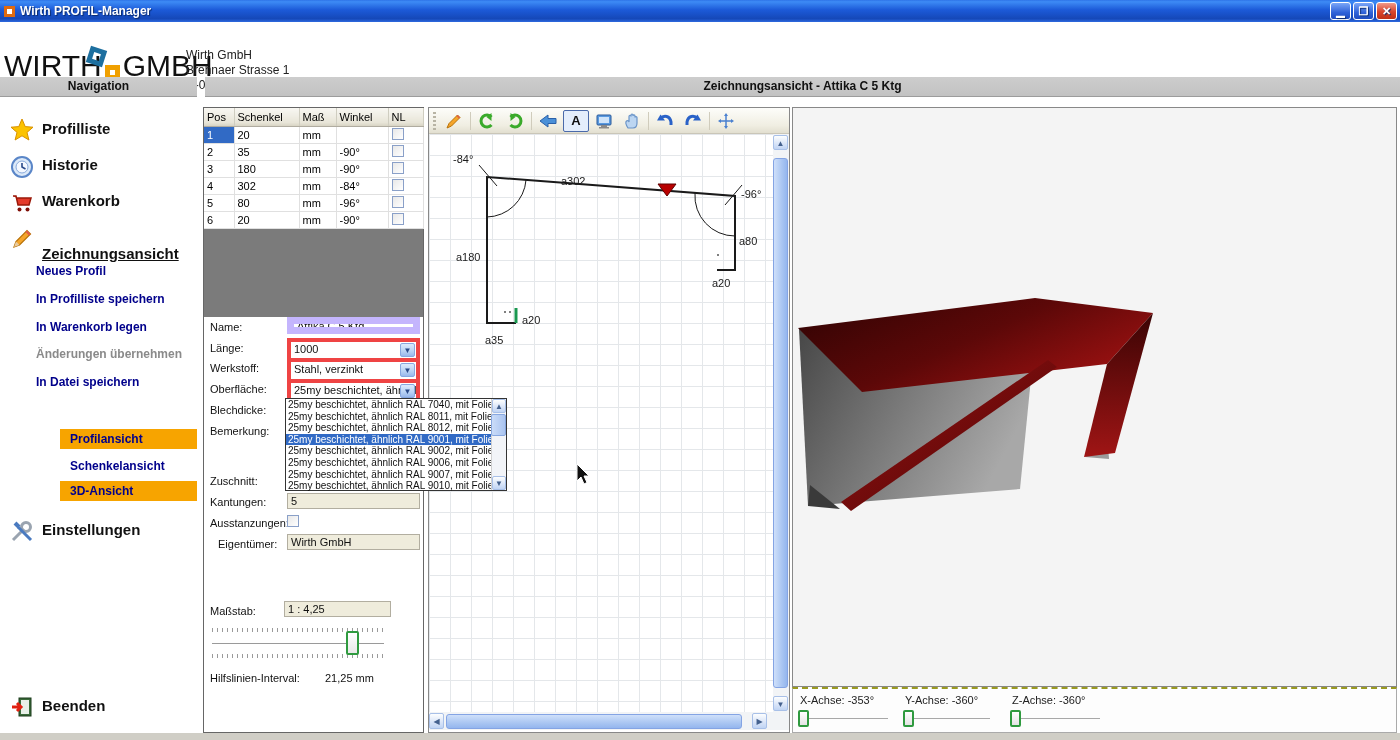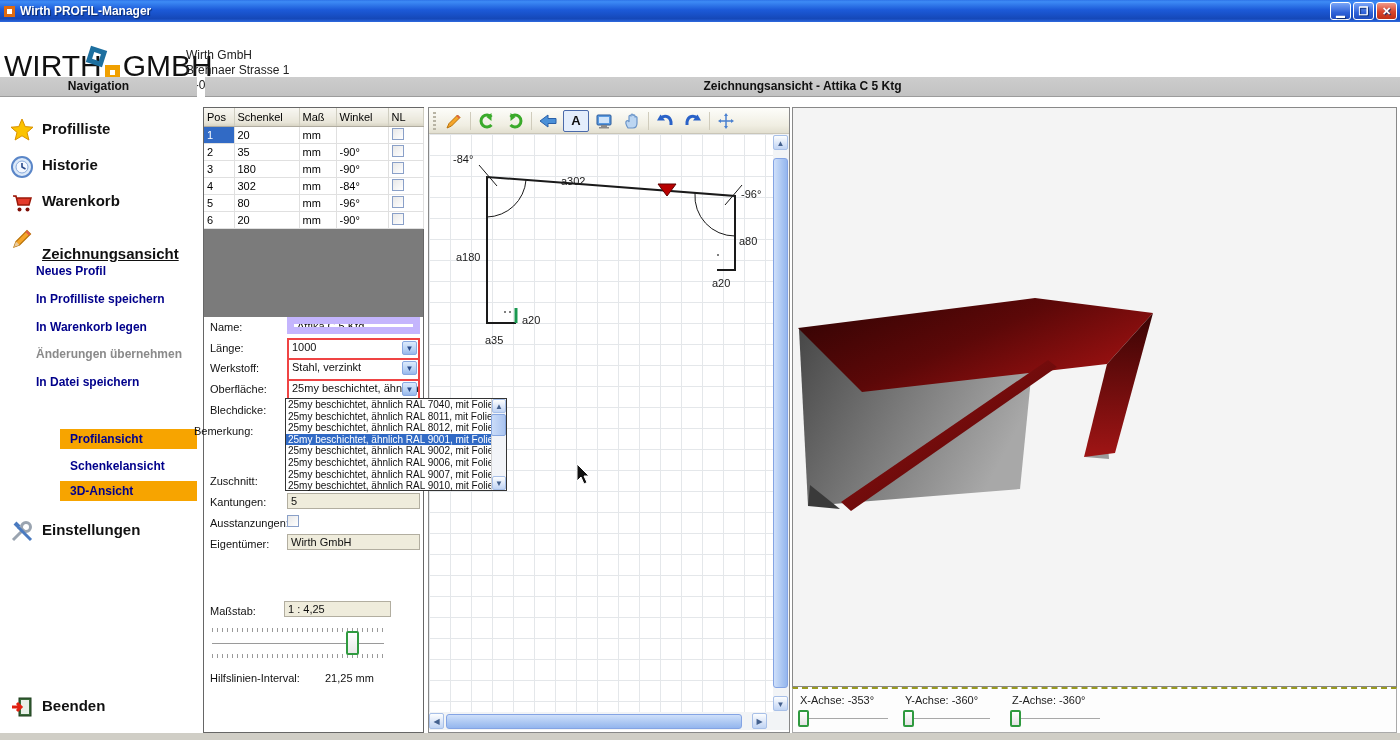--- a/index.html
+++ b/index.html
@@ -44,21 +44,21 @@
   table.seg th { background:linear-gradient(180deg,#f8f7f2,#e8e5d8 80%,#d8d4c4); border-right:1px solid #cfcdc0; border-bottom:1px solid #b0aca0;
     font-weight:normal; text-align:left; padding:2px 3px; height:18px; }
   table.seg td { border-right:1px solid #e0e0e0; border-bottom:1px solid #e0e0e0; padding:1px 3px; height:15px; background:#fff; }
   td.selcell { background:#316ac5 !important; color:#fff; }
   .cbx { display:inline-block; width:12px; height:12px; border:1px solid #8aa0c8; background:linear-gradient(135deg,#e8e8e8,#fff); }
   #table-gray { left:204px; top:229px; width:219px; height:88px; background:#7b7b7b; }
 
   .flabel { font-size:11px; color:#111; }
   .tfield { font-size:11px; color:#111; background:#fff; border:7px solid #c4b5fd; padding:1px 3px; height:17px; }
   .bfield { font-size:11px; color:#111; background:#efecdc; border:1px solid #b2aea0; padding:1px 3px; height:16px; }
-  .combo { font-size:11px; color:#111; background:#fff; border:2px solid #ef4444; height:31px; padding:1px 20px 1px 3px; position:absolute; white-space:nowrap; overflow:hidden; }
+  .combo { font-size:11px; color:#111; background:#fff; border:4px solid #ef4444; height:31px; padding:1px 20px 1px 3px; position:absolute; white-space:nowrap; overflow:hidden; }
   .combo .drop { position:absolute; right:1px; top:1px; width:15px; height:14px; text-align:center; font-size:8px; color:#2a4a8a; line-height:14px;
     background:linear-gradient(180deg,#dceafc,#b8d2f4 60%,#98b8ec); border:1px solid #88a8e0; border-radius:2px; }
 
   
   #popup { left:285px; top:398px; width:222px; height:93px; background:#fff; border:1px solid #333; z-index:40; }
   .popt { font-size:10px; height:11.6px; line-height:11.5px; padding-left:2px; white-space:nowrap; overflow:hidden; color:#111; }
   .popt.sel { background:#316ac5; color:#fff; }
   #popup-sb { position:absolute; right:0; top:0; width:15px; height:91px; background:#f2f4f8; border-left:1px solid #d0d0d0; }
   .sb-btn { width:15px; height:15px; font-size:8px; color:#44618e; text-align:center; line-height:15px;
     background:linear-gradient(180deg,#fdfefe,#d8e4f8 60%,#c0d4f4); border:1px solid #a8c0e8; border-radius:2px; }
@@ -265,27 +265,27 @@
 </div>
 <div class="abs flabel" style="left:210px;top:362px;">Werkstoff:</div>
 <div class="combo" style="left:287px;top:358px;width:133px;">
   <span>Stahl, verzinkt</span><span class="drop">▼</span>
 </div>
 <div class="abs flabel" style="left:210px;top:383px;">Oberfläche:</div>
 <div class="combo" style="left:287px;top:379px;width:133px;">
   <span>25my beschichtet, ähnlich</span><span class="drop">▼</span>
 </div>
 <div class="abs flabel" style="left:210px;top:404px;">Blechdicke:</div>
-<div class="abs flabel" style="left:194px;top:425px;">Bemerkung:</div>
+<div class="abs flabel" style="left:210px;top:425px;">Bemerkung:</div>
 <div class="abs flabel" style="left:210px;top:475px;">Zuschnitt:</div>
 <div class="abs flabel" style="left:210px;top:496px;">Kantungen:</div>
 <div class="abs bfield" style="left:287px;top:493px;width:133px;">5</div>
 <div class="abs flabel" style="left:210px;top:517px;">Ausstanzungen:</div>
 <span class="cbx abs" style="left:287px;top:515px;"></span>
-<div class="abs flabel" style="left:210px;top:538px;">Eigentümer:</div>
+<div class="abs flabel" style="left:218px;top:538px;">Eigentümer:</div>
 <div class="abs bfield" style="left:287px;top:534px;width:133px;">Wirth GmbH</div>
 
 <div class="abs flabel" style="left:210px;top:605px;">Maßstab:</div>
 <div class="abs bfield" style="left:284px;top:601px;width:107px;">1 : 4,25</div>
 <div class="abs tickrow" style="left:212px;top:628px;width:172px;"></div>
 <div class="abs hslider-track" style="left:212px;top:643px;width:172px;"></div>
 <div class="abs tickrow" style="left:212px;top:654px;width:172px;"></div>
 <div class="abs sthumb" style="left:346px;top:631px;"></div>
 <div class="abs flabel" style="left:210px;top:672px;">Hilfslinien-Interval:</div>
 <div class="abs flabel" style="left:325px;top:672px;">21,25 mm</div>

